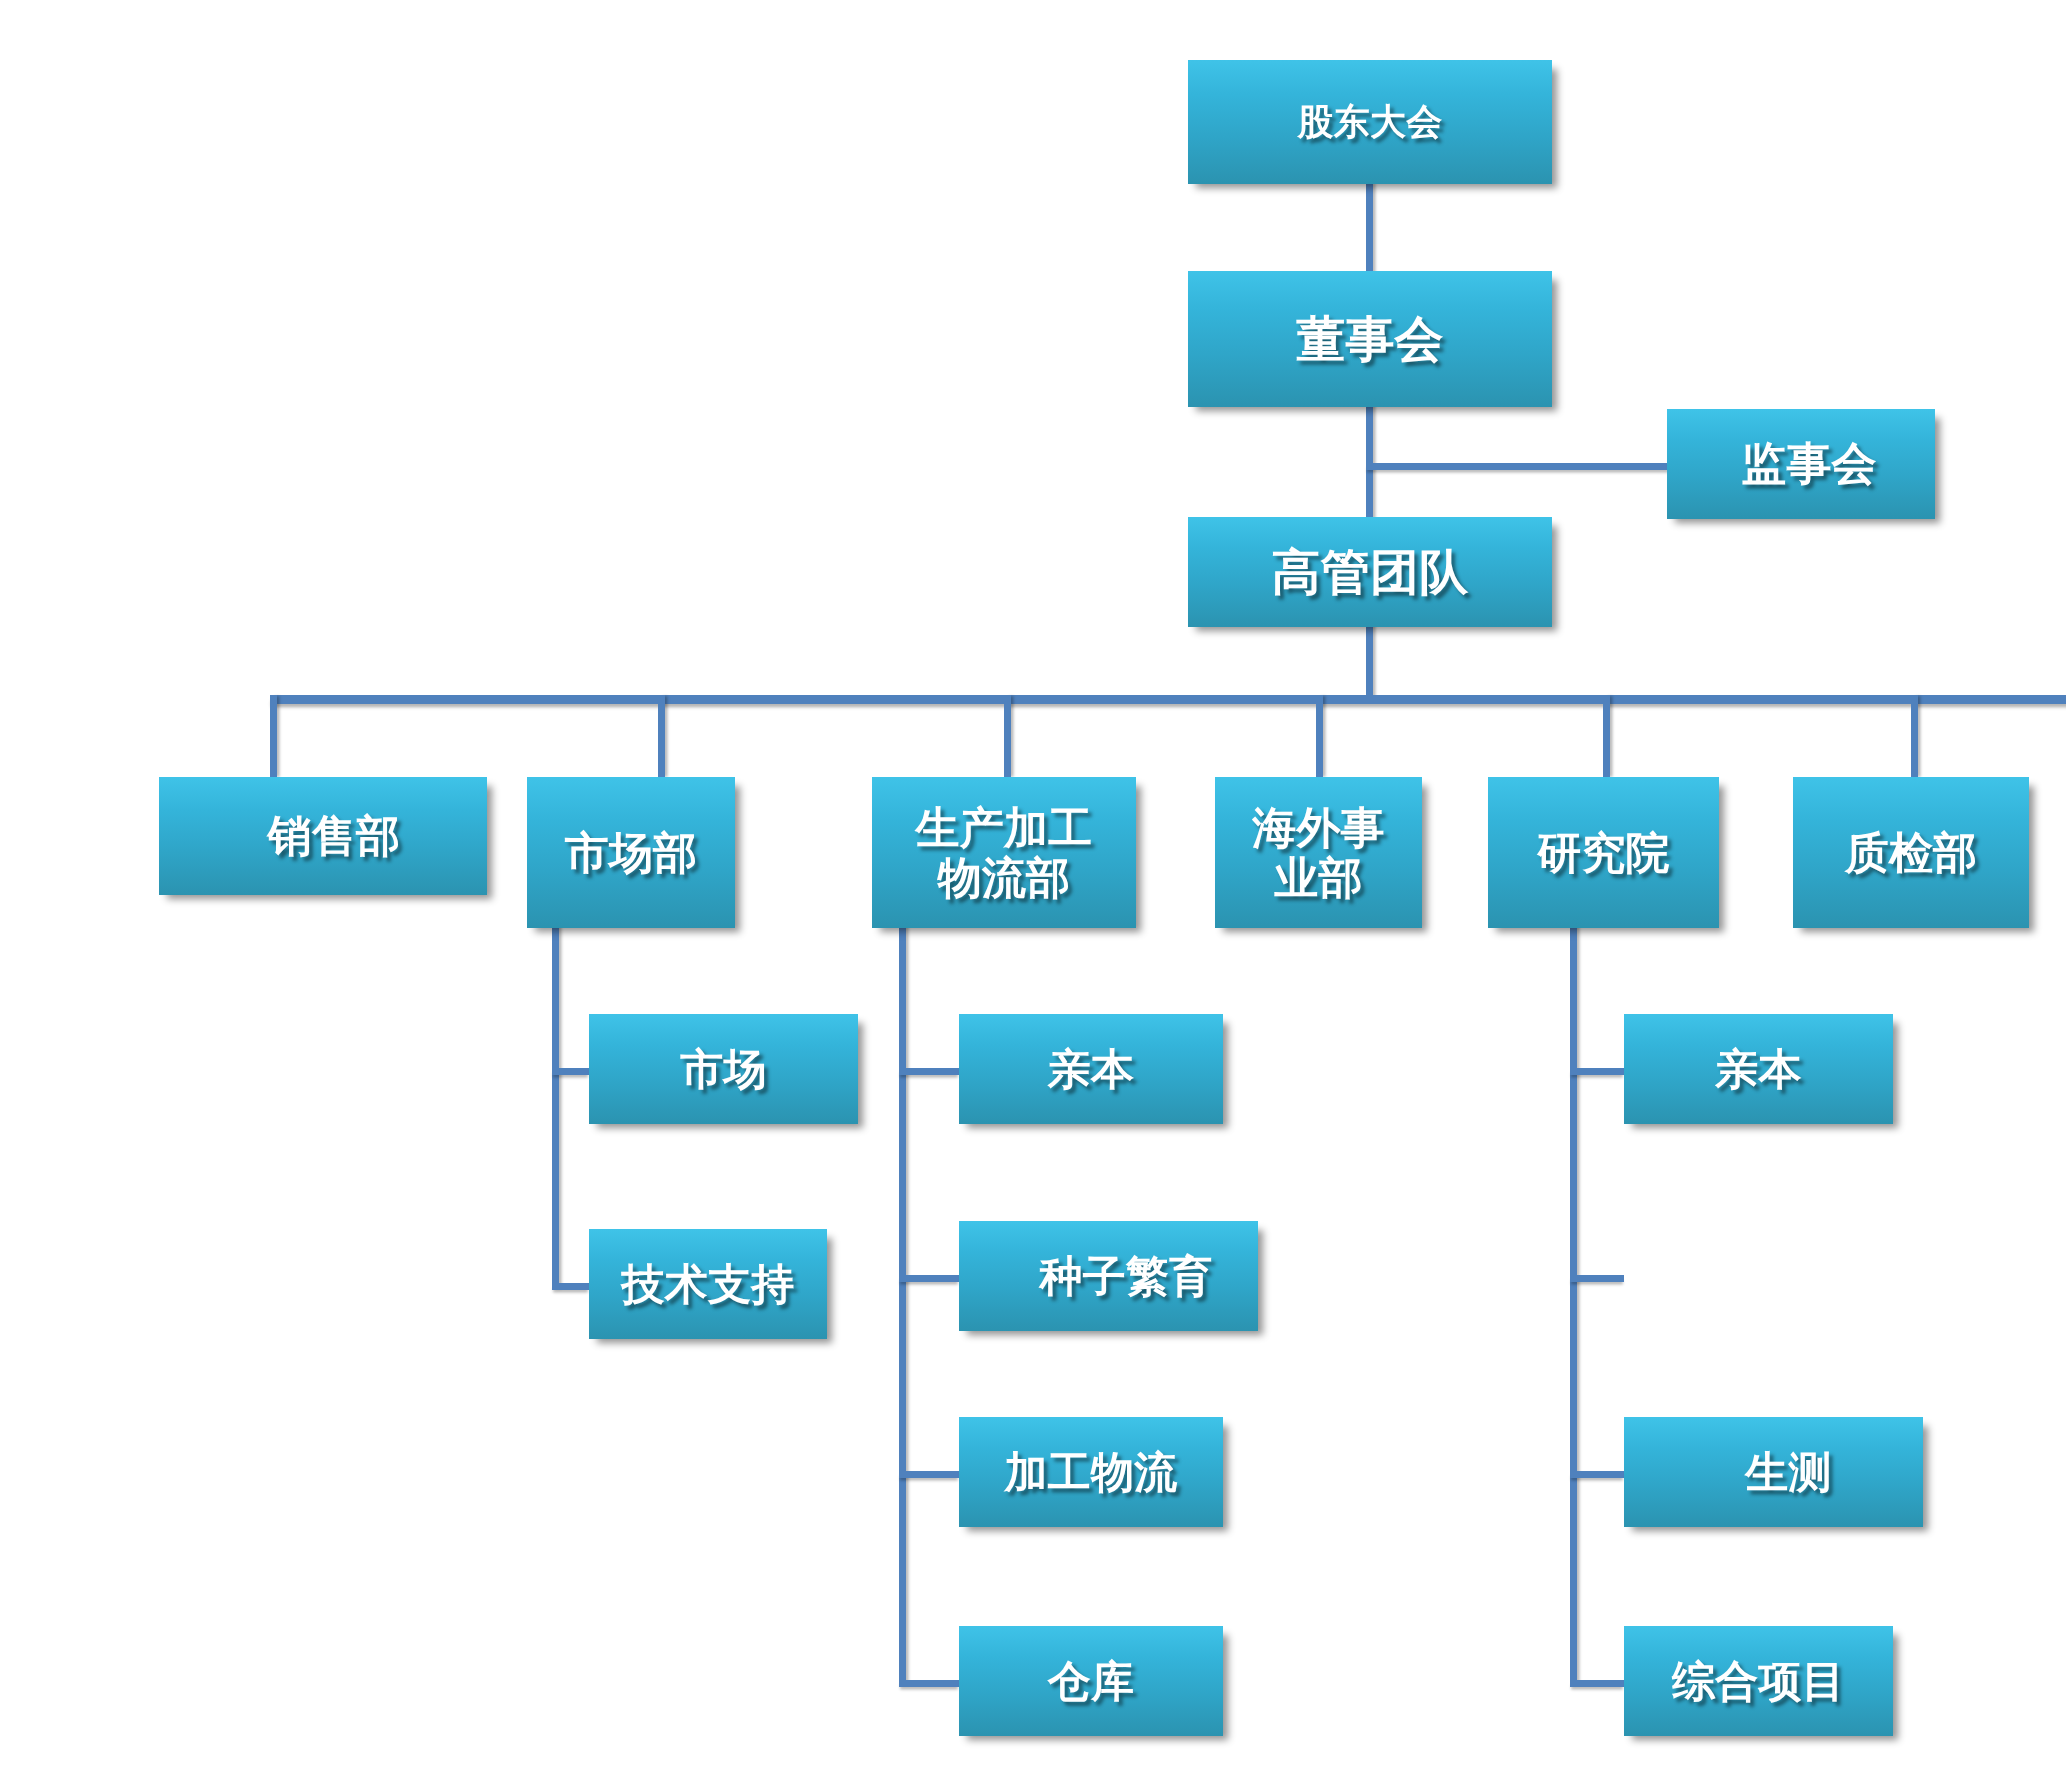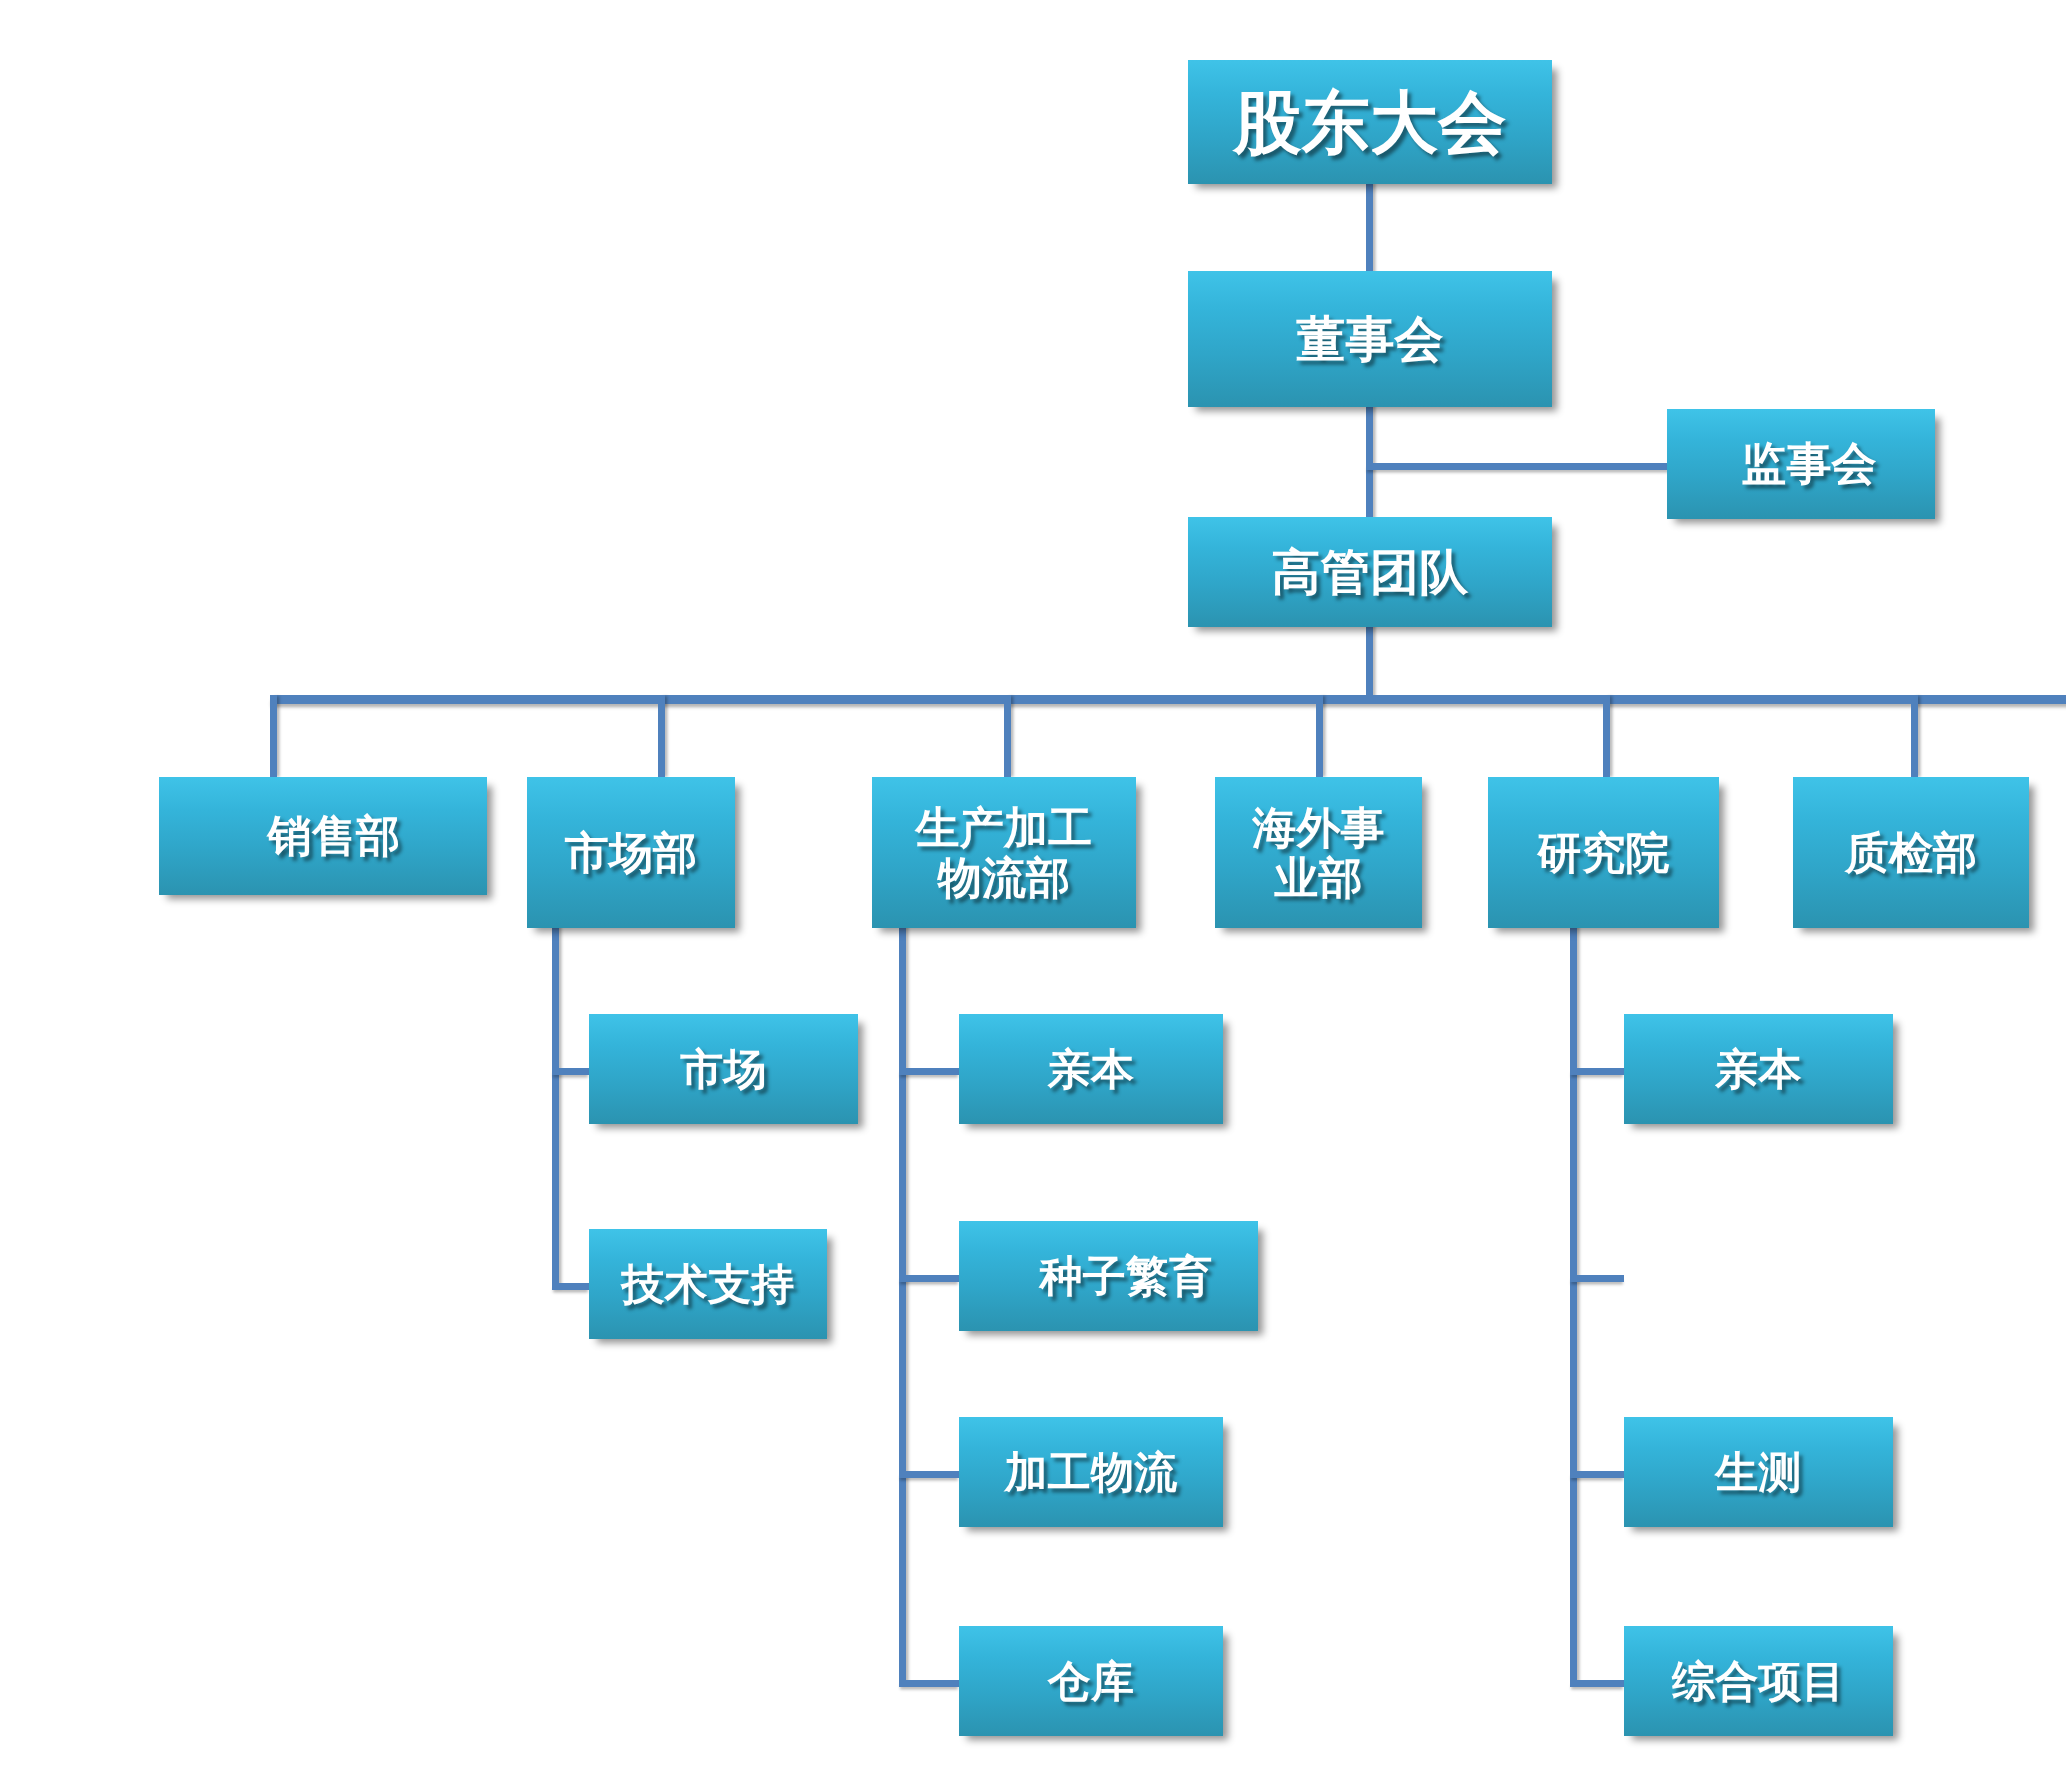--- a/index.html
+++ b/index.html
@@ -17,21 +17,21 @@
   .node{position:absolute;z-index:3;
         background:linear-gradient(180deg,#3fc3e8 0%,#34b4da 28%,#2fa5c8 62%,#2b93b0 100%);
         box-shadow:6.6px 7px 7.4px -1.7px rgba(0,0,0,0.42);
         display:flex;align-items:center;justify-content:center;text-align:center;}
   .node .lbl{color:#ffffff;font-weight:bold;line-height:1.12;
              letter-spacing:0.2px;
              text-shadow:3.7px 3.7px 3.7px rgba(0,0,0,0.45);
              white-space:pre-line;padding:0 2.5px;}
 
   
-  .t1 .lbl{font-size:68px;}
+  .t1 .lbl{font-size:36px;}
   .t2 .lbl{font-size:49px;}
   .t3 .lbl{font-size:45px;}
   .dept .lbl{font-size:44px;}
   .sub .lbl{font-size:43px;}
 </style>
 </head>
 <body>
 
 <div id="stage">
 
@@ -132,21 +132,21 @@
 
   <div class="node sub" style="left:959px;top:1626px;width:264px;height:110px;">
     <span class="lbl">仓库</span>
   </div>
 
   <div class="node sub" style="left:1624px;top:1014px;width:269px;height:110px;">
     <span class="lbl">亲本</span>
   </div>
 
 
-  <div class="node sub" style="left:1624px;top:1417px;width:269px;height:110px;">
+  <div class="node sub" style="left:1624px;top:1417px;width:269px;height:110px;padding-left:30px;">
     <span class="lbl">生测</span>
   </div>
 
   <div class="node sub" style="left:1624px;top:1626px;width:269px;height:110px;">
     <span class="lbl">综合项目</span>
   </div>
 
 </div>
 
 

